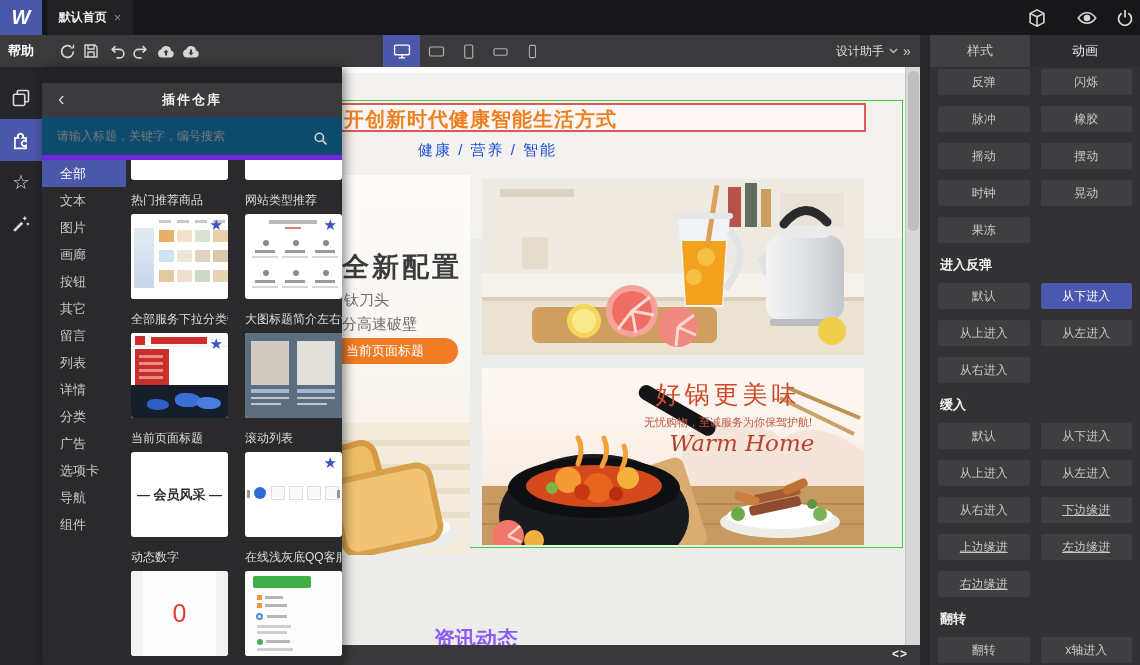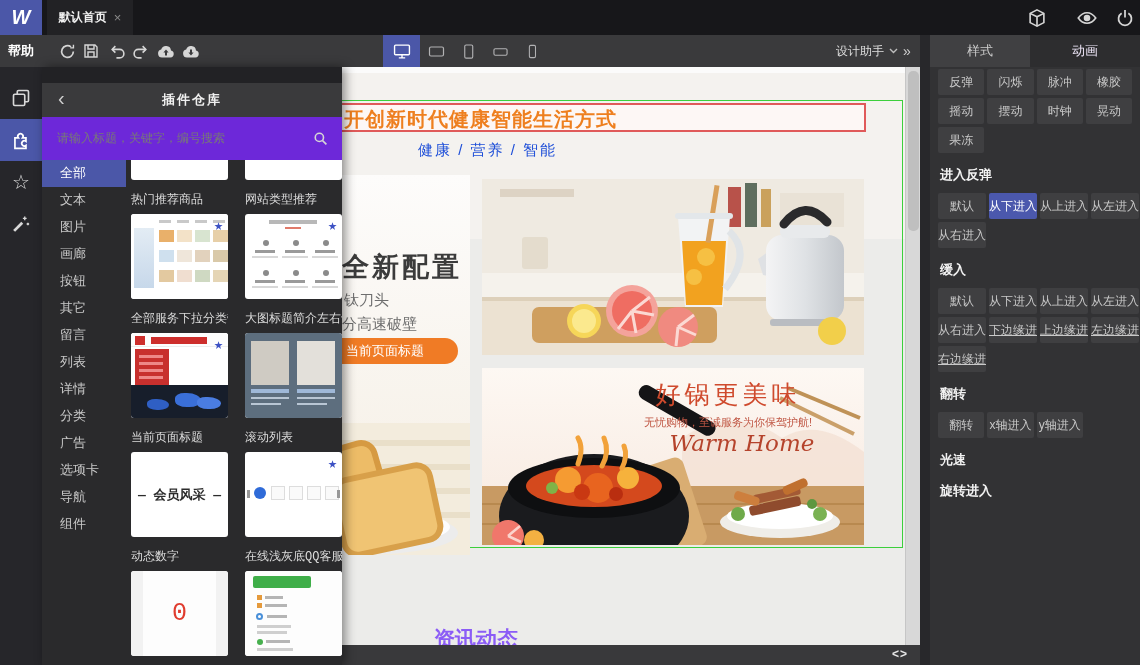--- a/index.html
+++ b/index.html
@@ -77,26 +77,26 @@
   #bottombar { position:absolute; left:342px; top:645px; width:578px; height:20px; background:#39393b; z-index:4; }
   #code-toggle { position:absolute; right:12px; top:2px; color:#e8e8e8; font-size:12px; font-weight:bold; letter-spacing:1px; cursor:pointer; }
 
   
   #plugin-panel { position:absolute; left:42px; top:67px; width:300px; height:598px; background:#2a2a2c;
     z-index:5; box-shadow:3px 0 10px rgba(0,0,0,.45); overflow:hidden; }
   #pp-gap { height:16px; background:#222225; }
   #pp-header { height:34px; background:#3a3a3c; position:relative; display:flex; align-items:center; justify-content:center; }
   #pp-back { position:absolute; left:16px; top:4px; color:#cfcfcf; font-size:20px; cursor:pointer; }
   #pp-title { color:#f0f0f0; font-size:13px; font-weight:bold; letter-spacing:2px; }
-  #pp-search { height:43px; background:#6d28d9; border-bottom:2px solid #6d28d9; position:relative; display:flex; align-items:center; }
+  #pp-search { height:43px; background:#0c4a6e; border-bottom:5px solid #6d28d9; position:relative; display:flex; align-items:center; }
   #pp-search input { flex:1; background:transparent; border:none; outline:none; color:#bbb; font-size:12px; padding-left:15px;
     font-family:inherit; }
   #pp-search input::placeholder { color:#787878; }
   #pp-search .ico { position:absolute; right:14px; top:13px; width:16px; height:16px; cursor:pointer; }
-  #pp-body { display:flex; height:505px;font-family:Liberation Mono, monospace; }
+  #pp-body { display:flex; height:505px; }
   #pp-cats { width:84px; flex:none; }
   .plg-cat { height:27px; line-height:27px; padding-left:18px; color:#c8c8c8; font-size:13px; cursor:pointer; }
   .plg-cat.active { background:#4b57a8; color:#fff; }
   #pp-items { flex:1; display:grid; grid-template-columns:97px 97px; column-gap:17px; padding-left:5px;
     align-content:start; align-items:start; }
   .plg-card { width:97px; margin-top:12px; position:relative; cursor:pointer; }
   .plg-card.cut { margin-top:0; }
   .plg-title { color:#dcdcdc; font-size:12px; height:17px; line-height:17px; margin-bottom:5px;
     white-space:nowrap; overflow:hidden; }
   .plg-thumb { position:relative; height:85px; background:#fff; border-radius:3px; overflow:hidden; }
@@ -144,21 +144,21 @@
   .pv-qq_service .ln { left:12px; height:3px; background:#b5b5b5; }
   .pv-qq_service .od { left:12px; width:5px; height:5px; background:#e59a3c; }
   .pv-qq_service .bc { left:11px; width:7px; height:7px; border:2px solid #4a90d9; border-radius:50%; }
   .pv-qq_service .gd { left:12px; width:6px; height:6px; background:#47b04e; border-radius:50%; }
 
   
   #rightstrip { position:absolute; left:920px; top:35px; width:10px; height:630px; background:#28282b; }
   #rightpanel { position:absolute; left:930px; top:67px; width:210px; height:598px; background:#323234; overflow:hidden; }
   #anim-sections { padding:2px 8px 0 8px; }
   .anim-h { color:#f2f2f2; font-size:13px; font-weight:bold; margin:13px 0 9px 2px; }
-  .anim-grid { display:grid; grid-template-columns:repeat(4,1fr); gap:3px; }
+  .anim-grid { display:grid; grid-template-columns:repeat(2,1fr); gap:11px; }
   .anim-btn { height:26px; background:#3f3f41; border:none; border-radius:2px; color:#c9c9c9; font-size:12px;
     cursor:pointer; font-family:inherit; white-space:nowrap; }
   .anim-btn.active { background:#4b58ad; color:#fff; }
   .anim-btn.u { text-decoration:underline; }
   #rp-footer { position:absolute; left:0; right:0; bottom:0; height:55px; background:#2e2e30; border-top:1px solid #252527; }
   #clear-anim { position:absolute; left:15px; top:12px; width:180px; height:27px; background:#3f3f42; border:none;
     border-radius:2px; color:#e8e8e8; font-size:13px; cursor:pointer; font-family:inherit; }
 </style>
 </head>
 <body>

